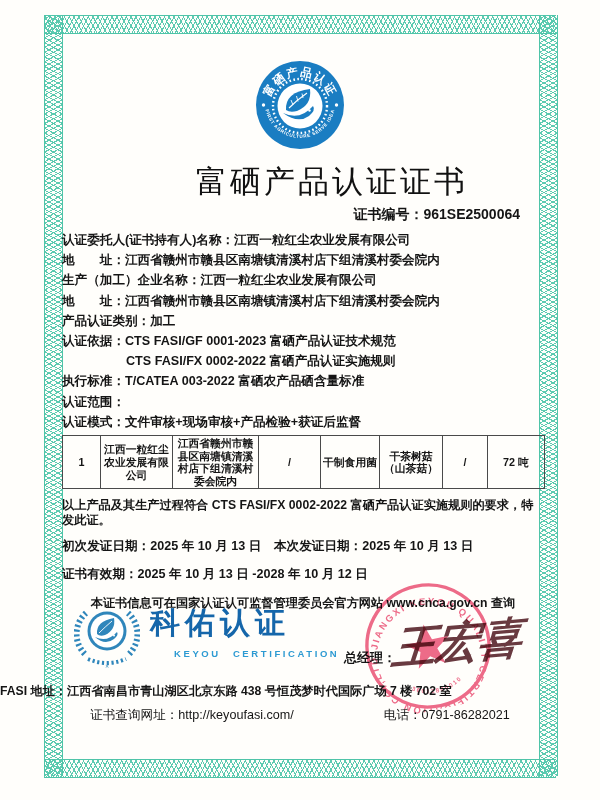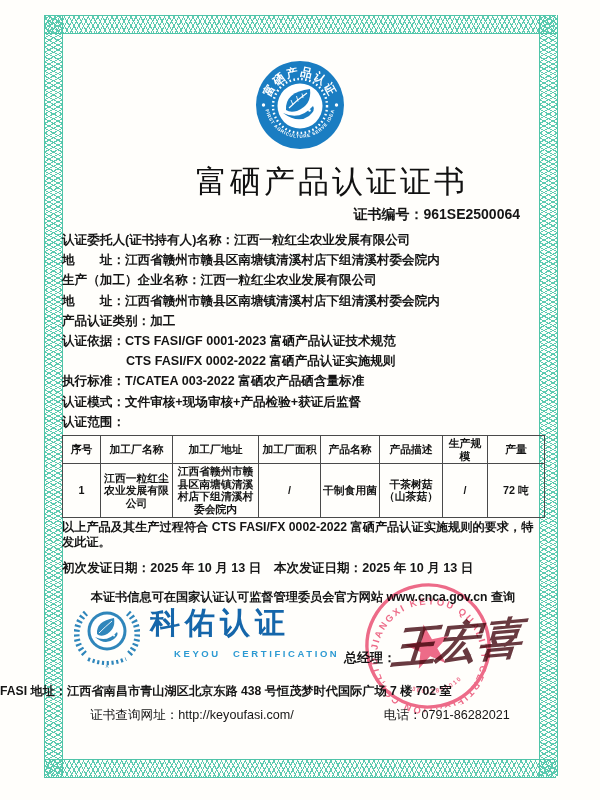--- a/index.html
+++ b/index.html
@@ -34,21 +34,21 @@
   .content{position:absolute;left:62px;top:230px;width:482px;font-size:12.6px;font-weight:bold;}
   .line{line-height:20.2px;white-space:nowrap;}
   .line.indent{padding-left:64px;}
 
   table.scope{width:100%;border-collapse:collapse;margin-top:3px;table-layout:fixed;}
   table.scope th,table.scope td{border:1px solid #4a4a4a;text-align:center;vertical-align:middle;
     font-size:10.8px;line-height:12.6px;padding:1px 2px;font-weight:bold;overflow:hidden;}
   table.scope th{height:21px;}
   table.scope td{height:50px;}
 
-  .conclusion{margin-top:2px;font-size:12.2px;line-height:15px;}
+  .conclusion{margin-top:9px;font-size:12.2px;line-height:15px;}
   .daterow{margin-top:9px;display:flex;font-size:12.6px;line-height:19px;}
   .daterow .cellA{width:212px;}
   .cnca{margin-top:11px;text-align:center;font-size:12.2px;}
 
   
   .keyou{position:absolute;left:74px;top:601px;display:flex;align-items:flex-start;}
   .keyou .emblem{width:66px;height:68px;}
   .keyou .txt{margin-left:10px;padding-top:6px;}
   .keyou .cn{font-size:30px;font-weight:bold;color:#1566aa;letter-spacing:5px;line-height:32px;}
   .keyou .en{font-size:9.5px;font-weight:bold;color:#2d9ad2;letter-spacing:2.6px;margin-top:9px;padding-left:24px;}
@@ -107,63 +107,56 @@
 
   <div class="content">
     <div class="line"><span>认证委托人(证书持有人)名称：</span><span>江西一粒红尘农业发展有限公司</span></div>
     <div class="line"><span>地　　址：</span><span>江西省赣州市赣县区南塘镇清溪村店下组清溪村委会院内</span></div>
     <div class="line"><span>生产（加工）企业名称：</span><span>江西一粒红尘农业发展有限公司</span></div>
     <div class="line"><span>地　　址：</span><span>江西省赣州市赣县区南塘镇清溪村店下组清溪村委会院内</span></div>
     <div class="line"><span>产品认证类别：</span><span>加工</span></div>
     <div class="line"><span>认证依据：</span><span>CTS FASI/GF 0001-2023 富硒产品认证技术规范</span></div>
     <div class="line indent"><span>CTS FASI/FX 0002-2022 富硒产品认证实施规则</span></div>
     <div class="line"><span>执行标准：</span><span>T/CATEA 003-2022 富硒农产品硒含量标准</span></div>
+    <div class="line"><span>认证范围：</span></div>
     <div class="line"><span>认证模式：</span><span>文件审核+现场审核+产品检验+获证后监督</span></div>
-    <div class="line"><span>认证范围：</span></div>
 
     <table class="scope">
       <colgroup>
         <col style="width:38px">
           <col style="width:72px">
           <col style="width:86px">
           <col style="width:62px">
         <col style="width:59px">
           <col style="width:63px">
           <col style="width:45px">
           <col style="width:57px">
       </colgroup>
       <tbody>
-          <tr>
-        <th>序号</th>
-        <th>加工厂名称</th>
-        <th>加工厂地址</th>
-        <th>加工厂面积</th>
-        <th>产品名称</th>
-        <th>产品描述</th>
-        <th>生产规模</th>
-        <th>产量</th>
-      </tr>
       <tr>
         <td>1</td>
         <td>江西一粒红尘农业发展有限公司</td>
         <td>江西省赣州市赣县区南塘镇清溪村店下组清溪村委会院内</td>
         <td>/</td>
         <td>干制食用菌</td>
         <td>干茶树菇（山茶菇）</td>
         <td>/</td>
         <td>72 吨</td>
       </tr>
     </tbody>
       </table>
 
     <div class="conclusion">以上产品及其生产过程符合 CTS FASI/FX 0002-2022 富硒产品认证实施规则的要求，特发此证。</div>
 
     <div class="daterow">
       <div class="cellA"><span>初次发证日期：</span><span>2025 年 10 月 13 日</span></div>
       <div><span>本次发证日期：</span><span>2025 年 10 月 13 日</span></div>
+    </div>
+    <div class="daterow">
+      <div><span>证书有效期：</span><span>2025 年 10 月 13 日 -2028 年 10 月 12 日</span></div>
     </div>
 
     <div class="cnca">本证书信息可在国家认证认可监督管理委员会官方网站 www.cnca.gov.cn 查询</div>
   </div>
 
   <div class="keyou">
     <svg class="emblem" viewBox="0 0 66 68">
       <path d="M 12 12 A 28 28 0 0 0 12 54" fill="none" stroke="#2f86bb" stroke-width="6" stroke-dasharray="2.2 2.6"></path>
       <path d="M 54 12 A 28 28 0 0 1 54 54" fill="none" stroke="#2f86bb" stroke-width="6" stroke-dasharray="2.2 2.6"></path>
       <path d="M 14 58 Q 33 66 52 58" fill="none" stroke="#2f86bb" stroke-width="4" stroke-dasharray="2.2 2.6"></path>

